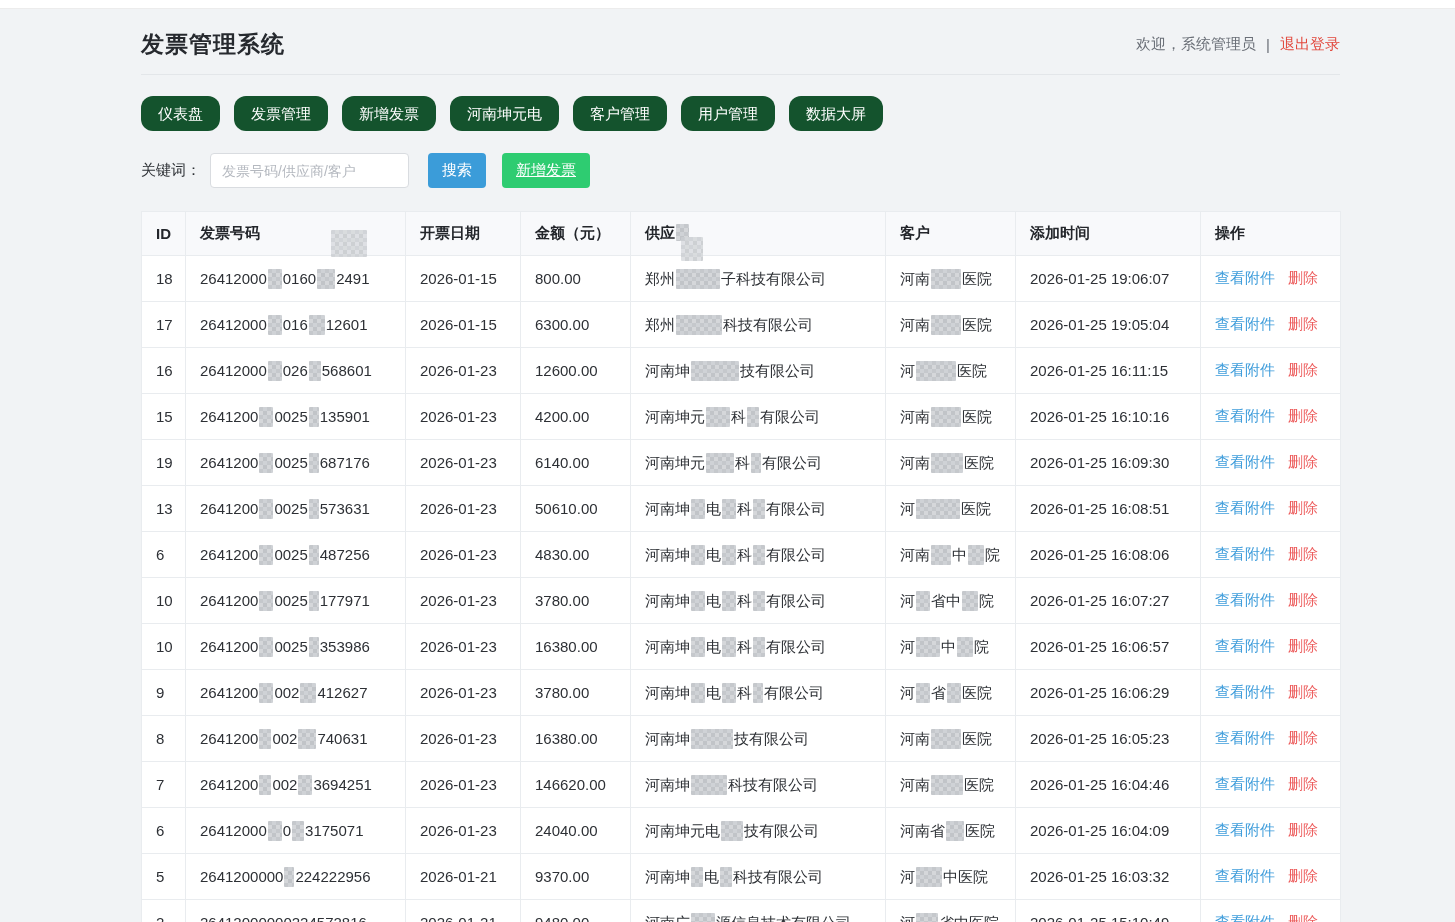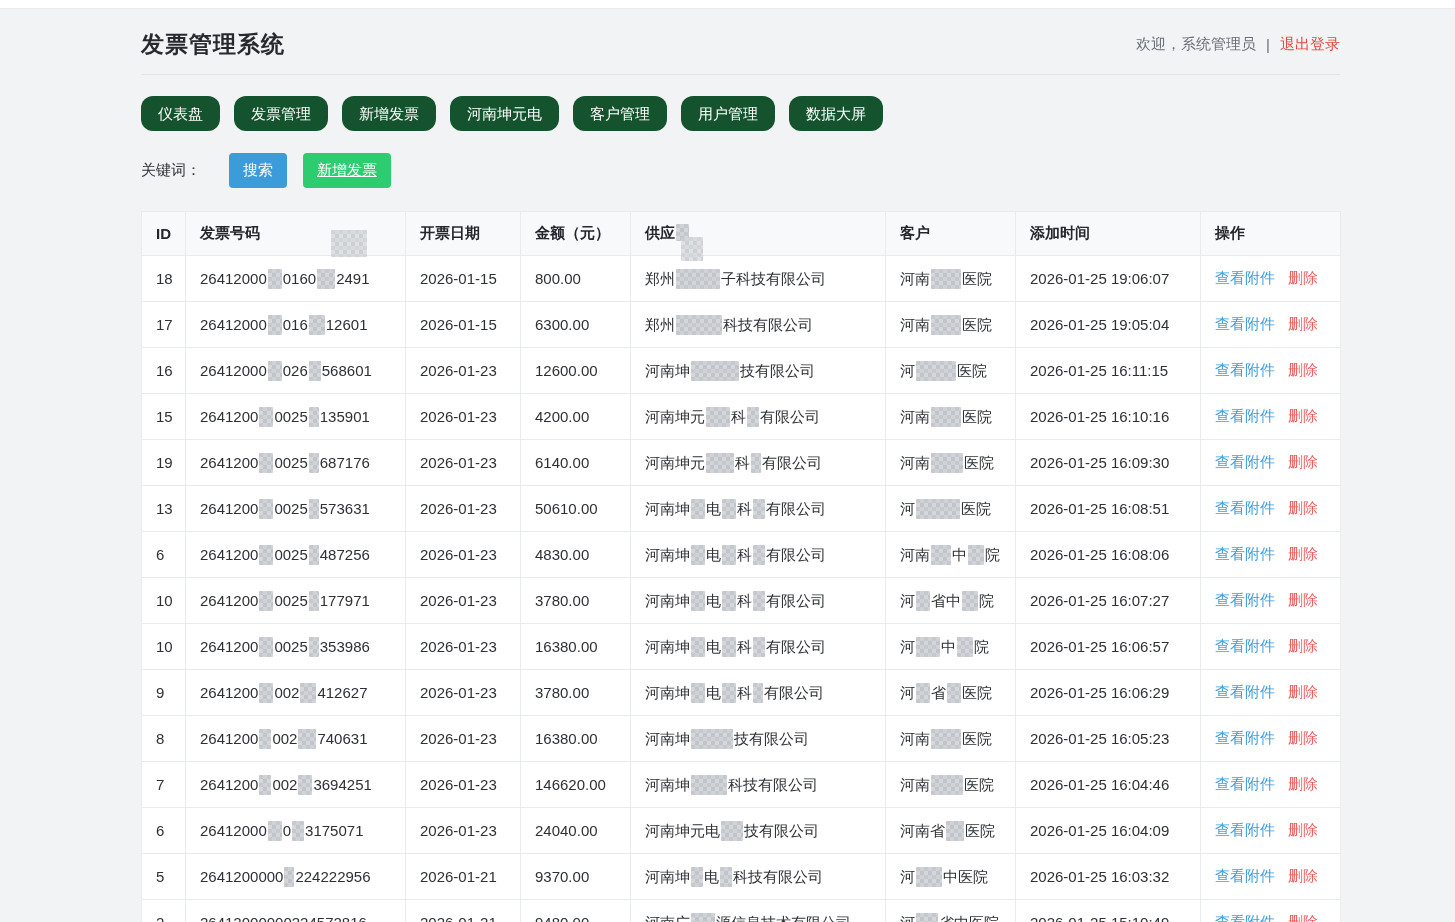--- a/index.html
+++ b/index.html
@@ -96,20 +96,21 @@
       <button class="nav-btn">发票管理</button>
       <button class="nav-btn">新增发票</button>
       <button class="nav-btn">河南坤元电</button>
       <button class="nav-btn">客户管理</button>
       <button class="nav-btn">用户管理</button>
       <button class="nav-btn">数据大屏</button>
     </div>
 
   <div class="search-row">
     <span class="search-label">关键词：</span>
+    <input class="search-input" type="text" placeholder="发票号码/供应商/客户" style="">
     <button class="btn-search">搜索</button>
     <button class="btn-add">新增发票</button>
   </div>
 
   <div class="table-wrap">
     <table>
       <colgroup>
         <col style="width:44px">
           <col style="width:220px">
           <col style="width:115px">

